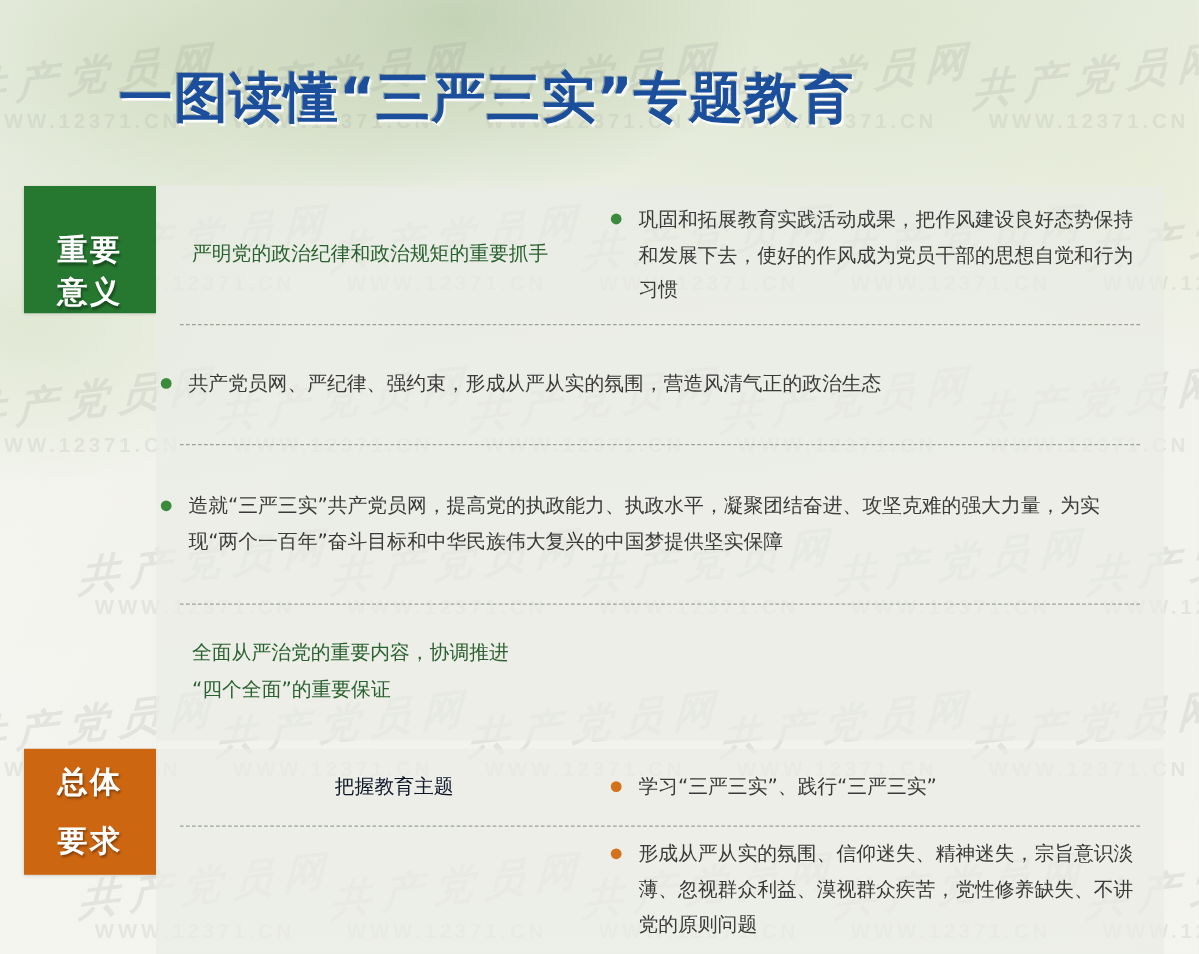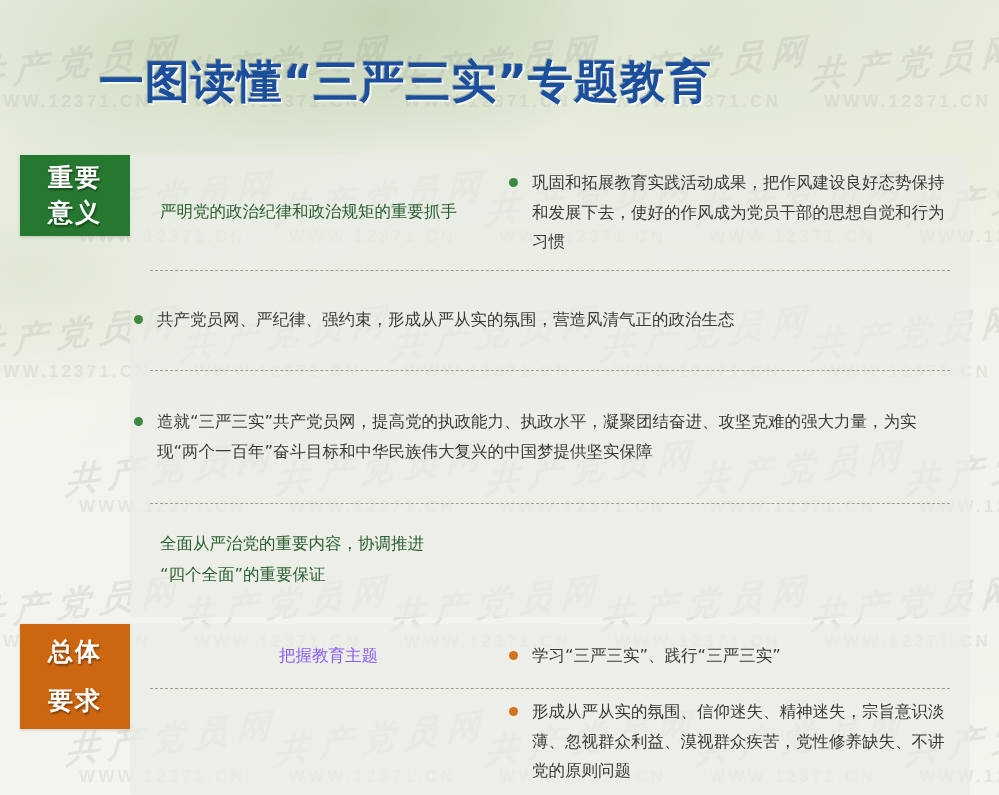--- a/index.html
+++ b/index.html
@@ -128,21 +128,21 @@
   .row-inner { display: flex; width: 100%; align-items: center; }
 
   .col-left {
     width: 375px;
     padding: 0 8px 0 30px;
     font-size: 16.5px;
     line-height: 1.85;
     color: #2a6130;
   }
   .col-left.centered { text-align: center; }
-  .col-left.orange { color: #8b5cf6; }
+  .col-left.orange { color: #0f172a; }
 
   .col-right {
     flex: 1;
     display: flex;
     align-items: flex-start;
     padding-right: 22px;
   }
   .bullet {
     flex: 0 0 auto;
     width: 9px; height: 9px;
@@ -231,21 +231,21 @@
     <div class="wm wm-cn" style="left: 905px; top: 715px;">共产党员网</div>
     <div class="wm wm-url" style="left: 919px; top: 767px;">WWW.12371.CN</div>
   </div>
 
 <div id="title-bar">
   <h1 id="title">一图读懂“三严三实”专题教育</h1>
 </div>
 
 <div class="section">
 
-  <div class="tag tag-green" style="top:155px; height:81px;">
+  <div class="tag tag-green" style="top:155px; height:106px;justify-content:flex-end;">
     <span>重要</span>
     <span>意义</span>
   </div>
 
   <div class="panel" style="top:155px; height:462px;">
 
     <div class="row" style="height:115px;">
       <div class="row-inner">
         <div class="col-left">严明党的政治纪律和政治规矩的重要抓手</div>
         <div class="col-right">

